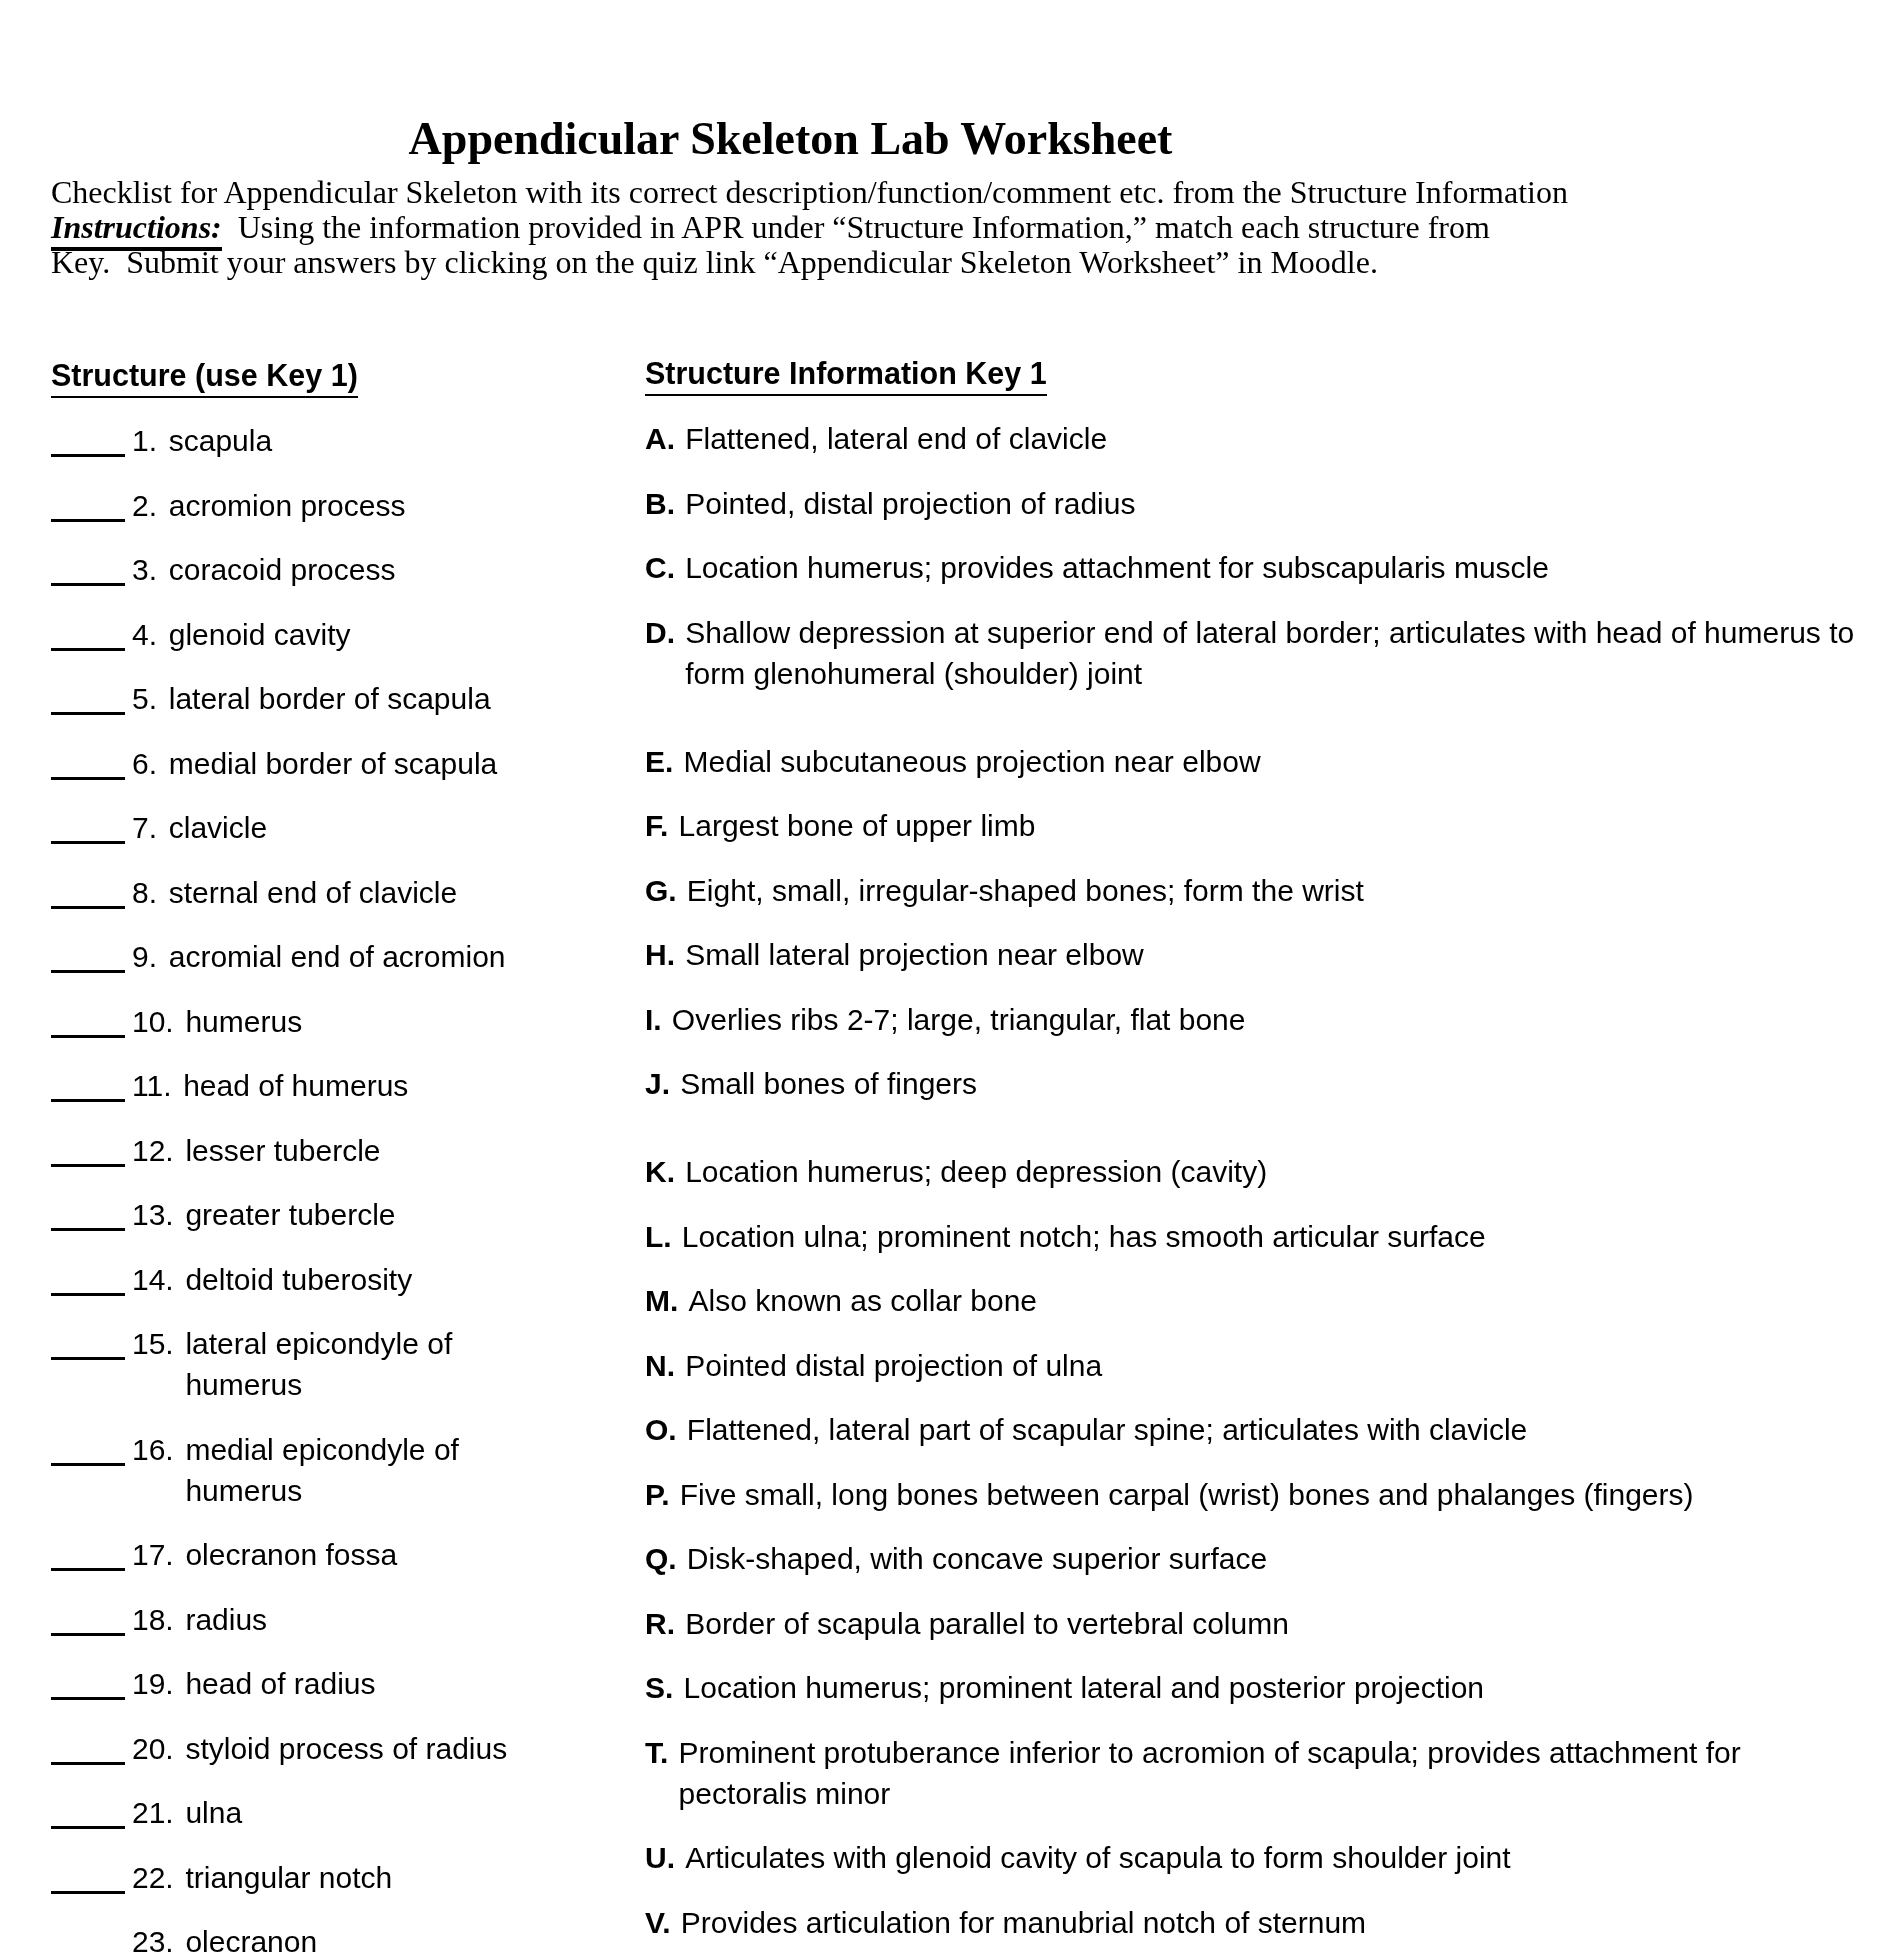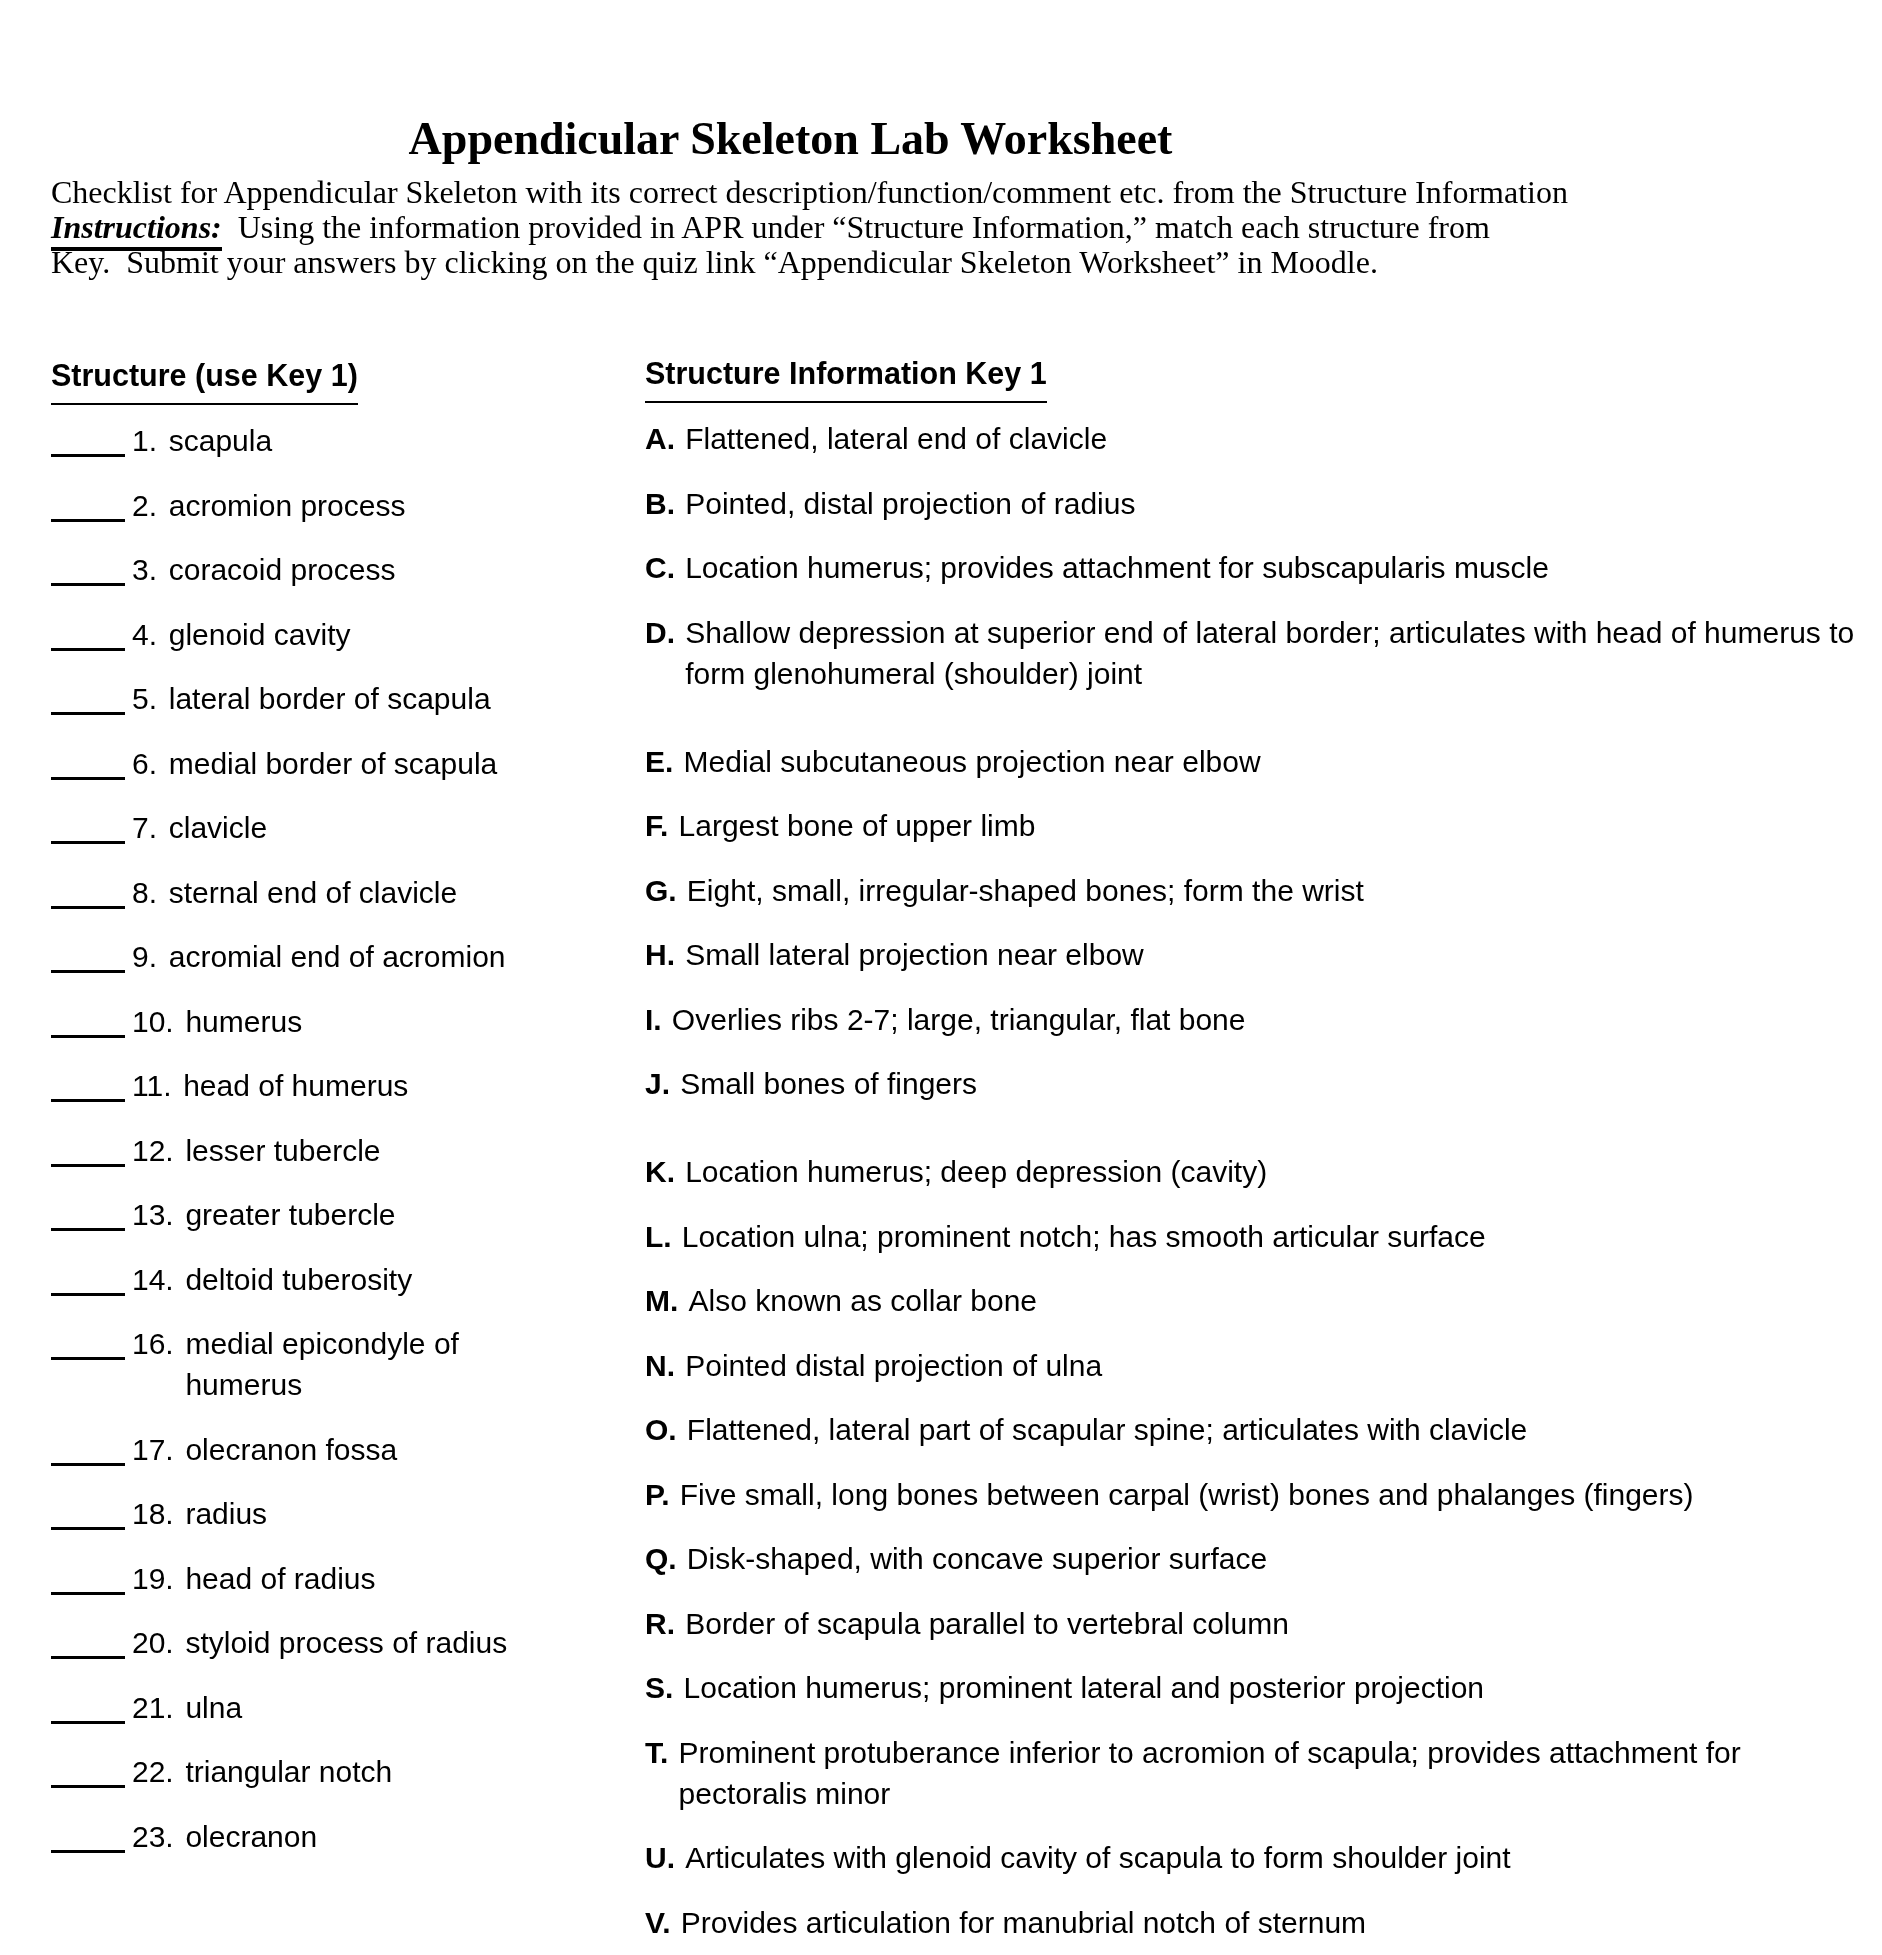--- a/index.html
+++ b/index.html
@@ -64,21 +64,21 @@
   }
   .col-header {
     font-weight: bold;
     font-size: 30.5px;
     line-height: 43px;
     margin-bottom: 23px;
     white-space: nowrap;
   }
   .col-header > span {
     border-bottom: 2.7px solid #000;
-    padding-bottom: 11px;
+    padding-bottom: 4px;
   }
 
   
   .item {
     display: flex;
     align-items: flex-start;
     font-size: 30px;
     line-height: 41px;
     margin-bottom: 23.5px;
   }
@@ -194,20 +194,25 @@
         <span class="num">13.</span>
         <span class="txt">greater tubercle</span>
       </div>
       <div class="item">
         <span class="blank"></span>
         <span class="num">14.</span>
         <span class="txt">deltoid tuberosity</span>
       </div>
       <div class="item">
         <span class="blank"></span>
+        <span class="num">15.</span>
+        <span class="txt">lateral epicondyle of humerus</span>
+      </div>
+      <div class="item">
+        <span class="blank"></span>
         <span class="num">16.</span>
         <span class="txt">medial epicondyle of humerus</span>
       </div>
       <div class="item">
         <span class="blank"></span>
         <span class="num">17.</span>
         <span class="txt">olecranon fossa</span>
       </div>
       <div class="item">
         <span class="blank"></span>

